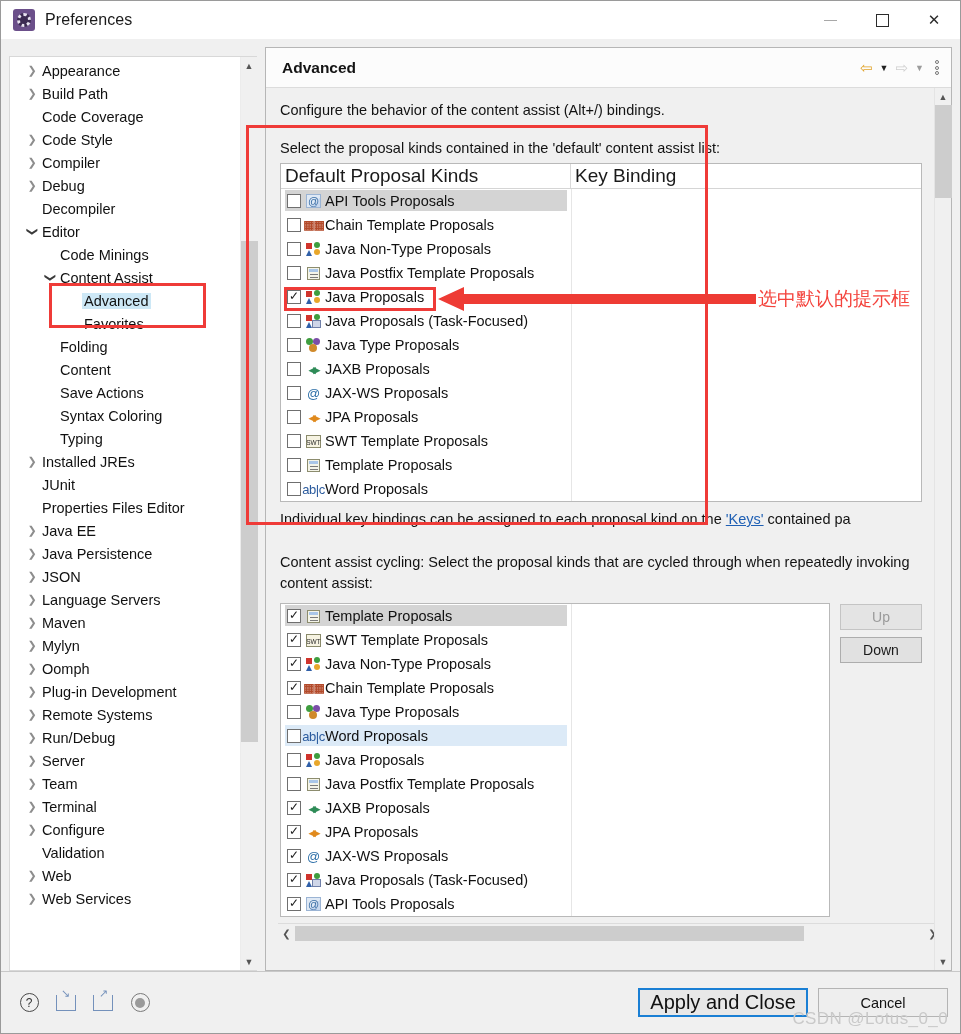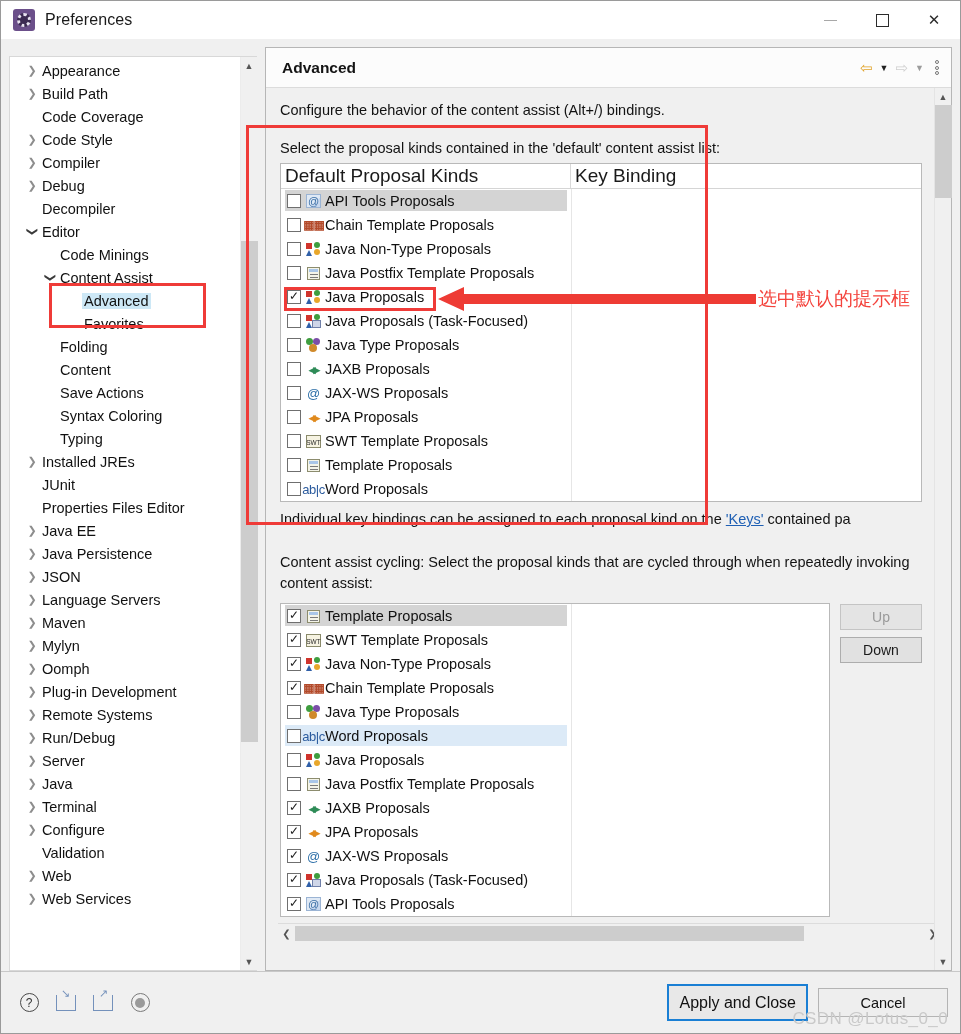--- a/index.html
+++ b/index.html
@@ -330,22 +330,22 @@
   .tray .ar { position:absolute; color:#7491bb; font-size:11px; line-height:1; }
   .rec-circle {
     width:19px;height:19px;border-radius:50%;border:1.5px solid #7a7a7a;
     display:flex;align-items:center;justify-content:center;
   }
   .rec-circle .dot { width:10px;height:10px;border-radius:50%;background:#9a9a9a; }
 
   .bb-right { margin-left:auto; display:flex; align-items:center; gap: 10px; }
   .apply-btn {
     border: 2px solid #1a7fd4; background: #e8e8e8;
-    padding: 0 10px; height: 37px; min-width: 128px;
-    font-size: 16px; color: #111;
+    padding: 0 10px; height: 29px; min-width: 128px;
+    font-size: 20px; color: #111;
     display:flex;align-items:center;justify-content:center;
   }
   .cancel-btn {
     border: 1px solid #b4b4b4; background: #eeeeee;
     height: 29px; width: 130px;
     font-size: 14.5px; color: #111;
     display:flex;align-items:center;justify-content:center;
   }
   .watermark {
     position: absolute; right: 12px; bottom: 4px;
@@ -513,21 +513,21 @@
             <div class="tree-item d0">
               <span class="arrow">❯</span>
               <span class="lbl">Run/Debug</span>
             </div>
             <div class="tree-item d0">
               <span class="arrow">❯</span>
               <span class="lbl">Server</span>
             </div>
             <div class="tree-item d0">
               <span class="arrow">❯</span>
-              <span class="lbl">Java</span>
+              <span class="lbl">Team</span>
             </div>
             <div class="tree-item d0">
               <span class="arrow">❯</span>
               <span class="lbl">Terminal</span>
             </div>
             <div class="tree-item d0">
               <span class="arrow">❯</span>
               <span class="lbl">Configure</span>
             </div>
             <div class="tree-item d0">

